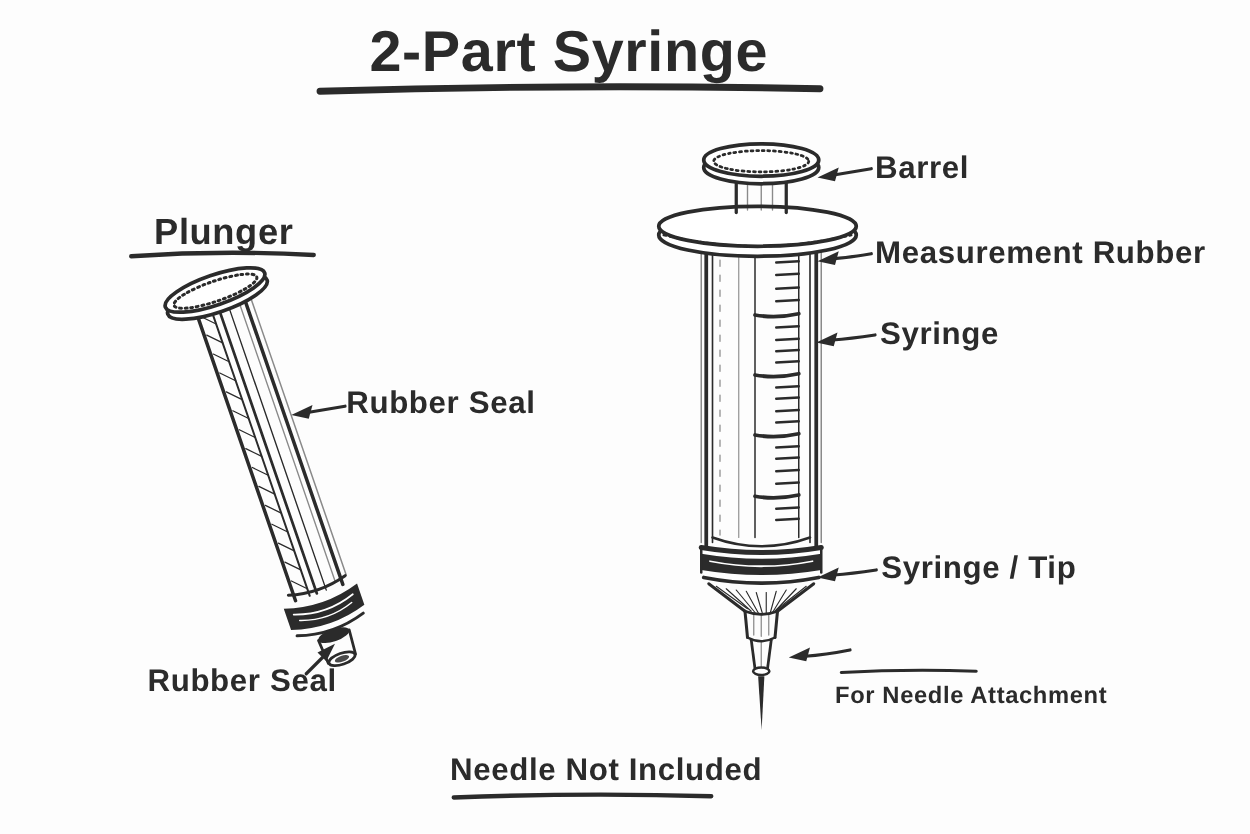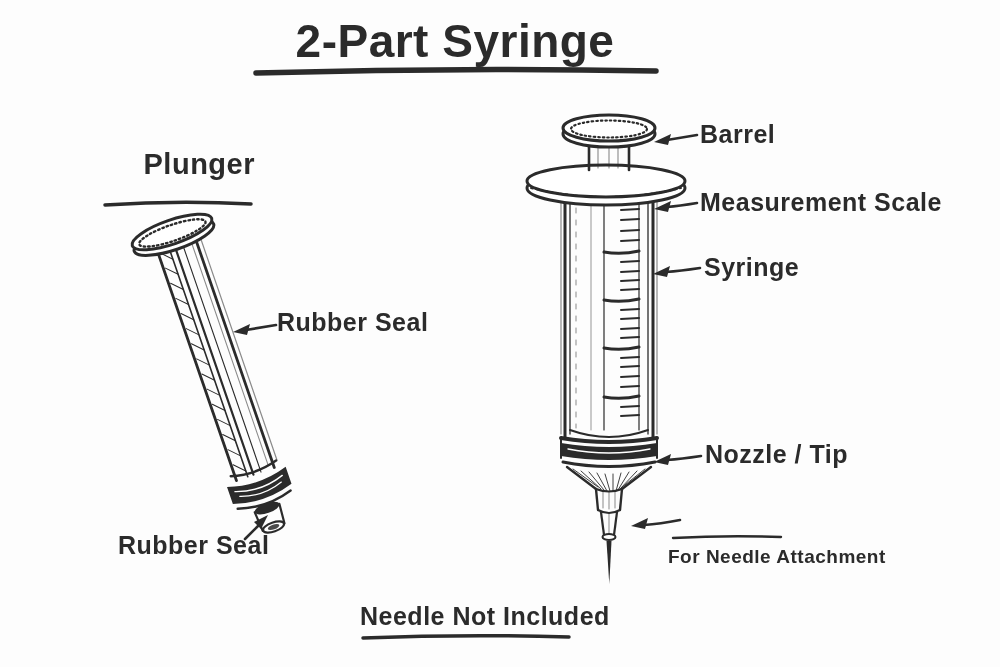--- a/index.html
+++ b/index.html
@@ -25,21 +25,21 @@
 </head>
 <body>
 
 <div id="canvas">
 
   <div class="lbl title" style="left:250px; top:14px; width:410px; text-align:center;">2-Part Syringe</div>
   <svg class="abs" style="left:252px; top:64px;" width="408" height="14" viewBox="0 0 408 14">
     <path class="s" stroke-width="5.5" d="M4,9 Q204,3 404,7"></path>
   </svg>
 
-  <div class="lbl heading" style="left:103px; top:148px; width:152px; text-align:right;">Plunger</div>
+  <div class="lbl heading" style="left:103px; top:170px; width:152px; text-align:center;">Plunger</div>
   <svg class="abs" style="left:102px; top:197px;" width="152" height="12" viewBox="0 0 152 12">
     <path class="s" stroke-width="3.5" d="M3,8 Q76,3 149,7"></path>
   </svg>
 
   <svg class="abs" style="left:90px; top:192px;" width="300" height="360" viewBox="0 0 300 360">
     <g transform="translate(82,40) rotate(-19)">
 
       <path class="s faint" stroke-width="1.2" d="M25,10 L25,250"></path>
 
       <g>
@@ -215,33 +215,33 @@
   <svg class="abs" style="left:651px; top:129px;" width="48" height="22" viewBox="0 0 48 22">
     <path class="s" stroke-width="2.6" d="M46,6 Q28,9 16,11"></path>
     <path class="f" d="M3,13 L20,5 L17,16 Z"></path>
   </svg>
   <div class="lbl callout" style="left:700px; top:120px;text-align:center;">Barrel</div>
 
   <svg class="abs" style="left:651px; top:196px;" width="48" height="22" viewBox="0 0 48 22">
     <path class="s" stroke-width="2.6" d="M46,7 Q28,10 16,11"></path>
     <path class="f" d="M3,13 L20,5 L17,16 Z"></path>
   </svg>
-  <div class="lbl callout" style="left:700px; top:188px;">Measurement Scale</div>
+  <div class="lbl callout" style="left:700px; top:188px;">Measurement Rubber</div>
 
   <svg class="abs" style="left:650px; top:261px;" width="52" height="22" viewBox="0 0 52 22">
     <path class="s" stroke-width="2.6" d="M50,7 Q30,10 16,11"></path>
     <path class="f" d="M3,13 L20,5 L17,16 Z"></path>
   </svg>
   <div class="lbl callout" style="left:704px; top:253px;">Syringe</div>
 
   <svg class="abs" style="left:651px; top:449px;" width="52" height="22" viewBox="0 0 52 22">
     <path class="s" stroke-width="2.6" d="M50,7 Q30,10 16,11"></path>
     <path class="f" d="M3,13 L20,5 L17,16 Z"></path>
   </svg>
-  <div class="lbl callout" style="left:705px; top:440px;">Nozzle / Tip</div>
+  <div class="lbl callout" style="left:705px; top:440px;">Syringe / Tip</div>
 
   <svg class="abs" style="left:628px; top:513px;" width="54" height="22" viewBox="0 0 54 22">
     <path class="s" stroke-width="2.6" d="M52,7 Q32,11 16,12"></path>
     <path class="f" d="M3,13 L20,5 L17,16 Z"></path>
   </svg>
   <svg class="abs" style="left:671px; top:533px;" width="112" height="8" viewBox="0 0 112 8">
     <path class="s" stroke-width="2.4" d="M2,5 Q56,2 110,4"></path>
   </svg>
   <div class="lbl sub" style="left:668px; top:546px;">For Needle Attachment</div>
 

